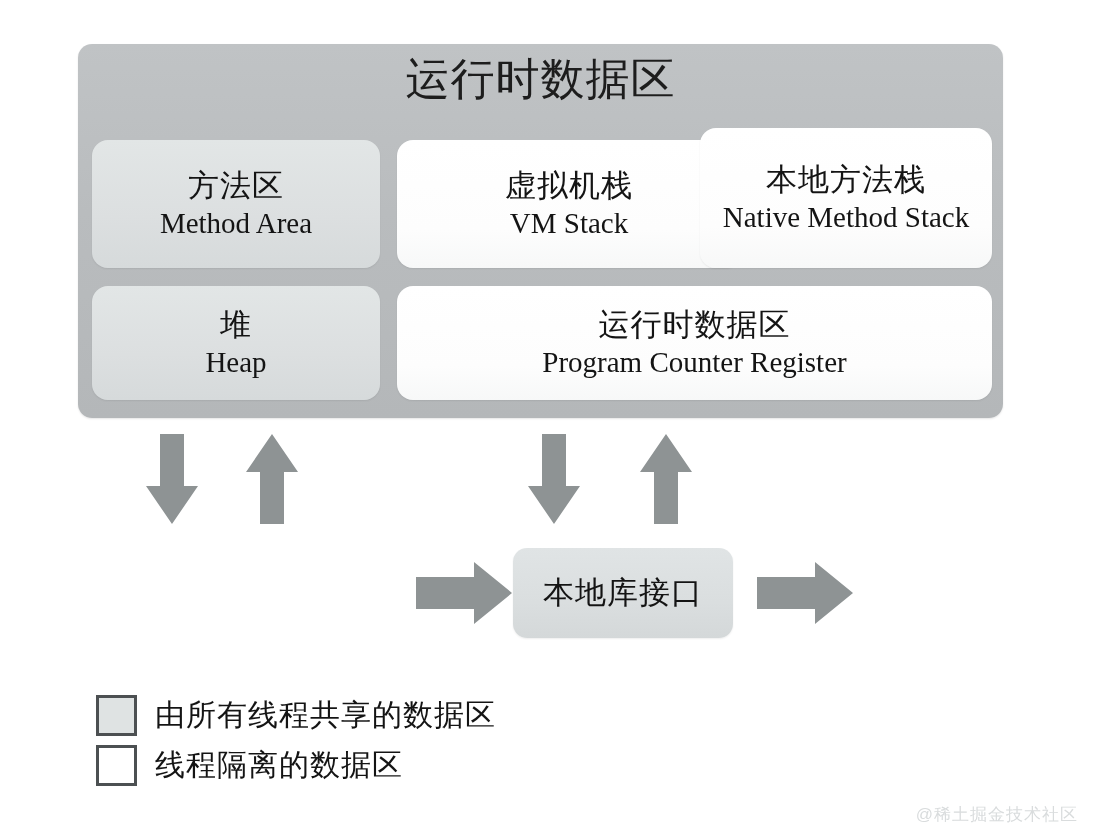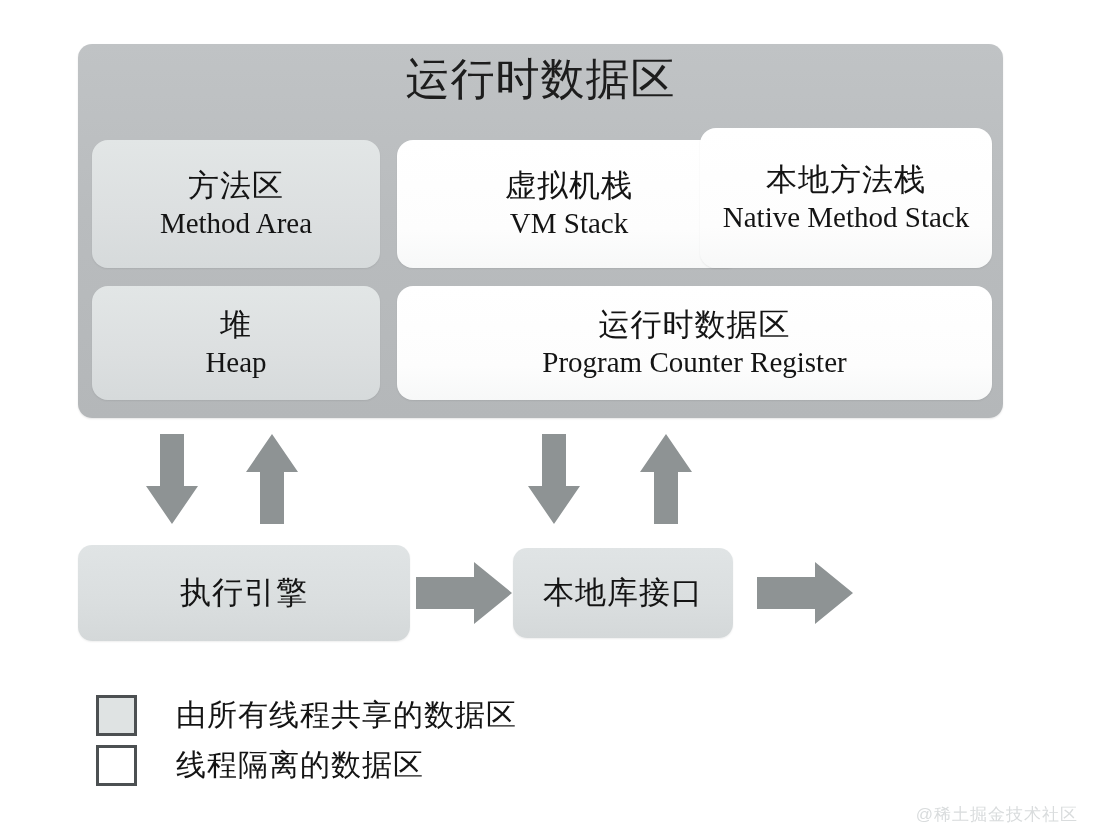--- a/index.html
+++ b/index.html
@@ -142,21 +142,20 @@
     margin-right: 18px;
     flex: none;
   }
   .legend-swatch.shared { background: #dfe3e3; }
   .legend-swatch.isolated { background: #ffffff; }
   .legend-text {
     font-size: 30px;
     color: #141414;
     letter-spacing: 1px;
     line-height: 36px;
-    margin-left: 21px;
   }
 
   
   #watermark {
     position: absolute;
     right: 16px;
     bottom: 6px;
     font-size: 17px;
     color: #d9dcdd;
     letter-spacing: 1px;
@@ -203,23 +202,20 @@
   <svg class="v-arrow" id="arrow-up-1" viewBox="0 0 52 90">
     <polygon points="26,0 52,38 38,38 38,90 14,90 14,38 0,38" fill="#8e9394"></polygon>
   </svg>
   <svg class="v-arrow" id="arrow-down-2" viewBox="0 0 52 90">
     <polygon points="14,0 38,0 38,52 52,52 26,90 0,52 14,52" fill="#8e9394"></polygon>
   </svg>
   <svg class="v-arrow" id="arrow-up-2" viewBox="0 0 52 90">
     <polygon points="26,0 52,38 38,38 38,90 14,90 14,38 0,38" fill="#8e9394"></polygon>
   </svg>
 
-  <div class="bottom-box" id="box-exec-engine">
-    <span>执行引擎</span>
-  </div>
 
   <svg class="h-arrow" id="arrow-right-1" viewBox="0 0 96 62">
     <polygon points="0,15 58,15 58,0 96,31 58,62 58,47 0,47" fill="#8e9394"></polygon>
   </svg>
 
   <div class="bottom-box" id="box-native-lib">
     <span>本地库接口</span>
   </div>
 
   <svg class="h-arrow" id="arrow-right-2" viewBox="0 0 96 62">

